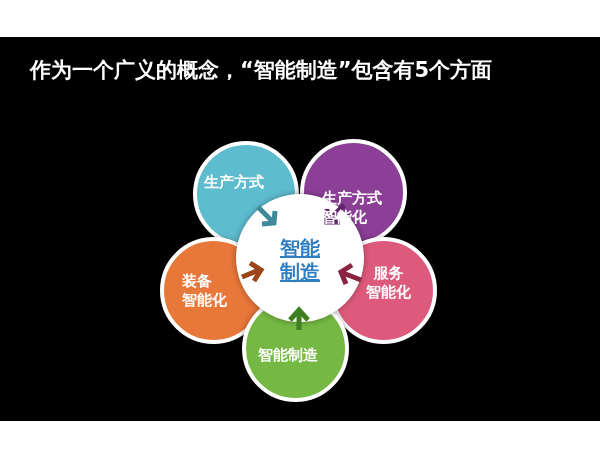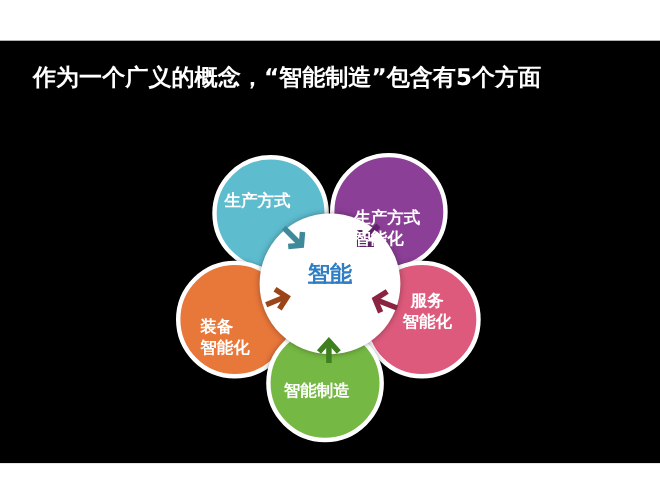--- a/index.html
+++ b/index.html
@@ -48,30 +48,31 @@
     <polyline points="346,284 341,272 352,265"></polyline>
   </g>
   <g fill="none" stroke="#3f7f1f" stroke-width="5">
     <line x1="299" y1="330" x2="299" y2="312"></line>
     <polyline points="290,320 299,310 308,320"></polyline>
   </g>
 </svg>
 
 <div class="center-label" style="left:260px; top:236px;">
   <div>智能</div>
+  <div>制造</div>
 </div>
 
 <div class="petal-label" style="left:204px; top:173px;">
   <div>生产方式</div>
 </div>
 <div class="petal-label" style="left:322px; top:163px;margin-top:26px;">
   <div>生产方式</div>
   <div>智能化</div>
 </div>
-<div class="petal-label" style="left:182px; top:288px;">
+<div class="petal-label" style="left:182px; top:272px;">
   <div>装备</div>
   <div>智能化</div>
 </div>
 <div class="petal-label" style="left:366px; top:264px; text-align:center;">
   <div>服务</div>
   <div>智能化</div>
 </div>
 <div class="petal-label" style="left:258px; top:346px;">
   <div>智能制造</div>
 </div>

